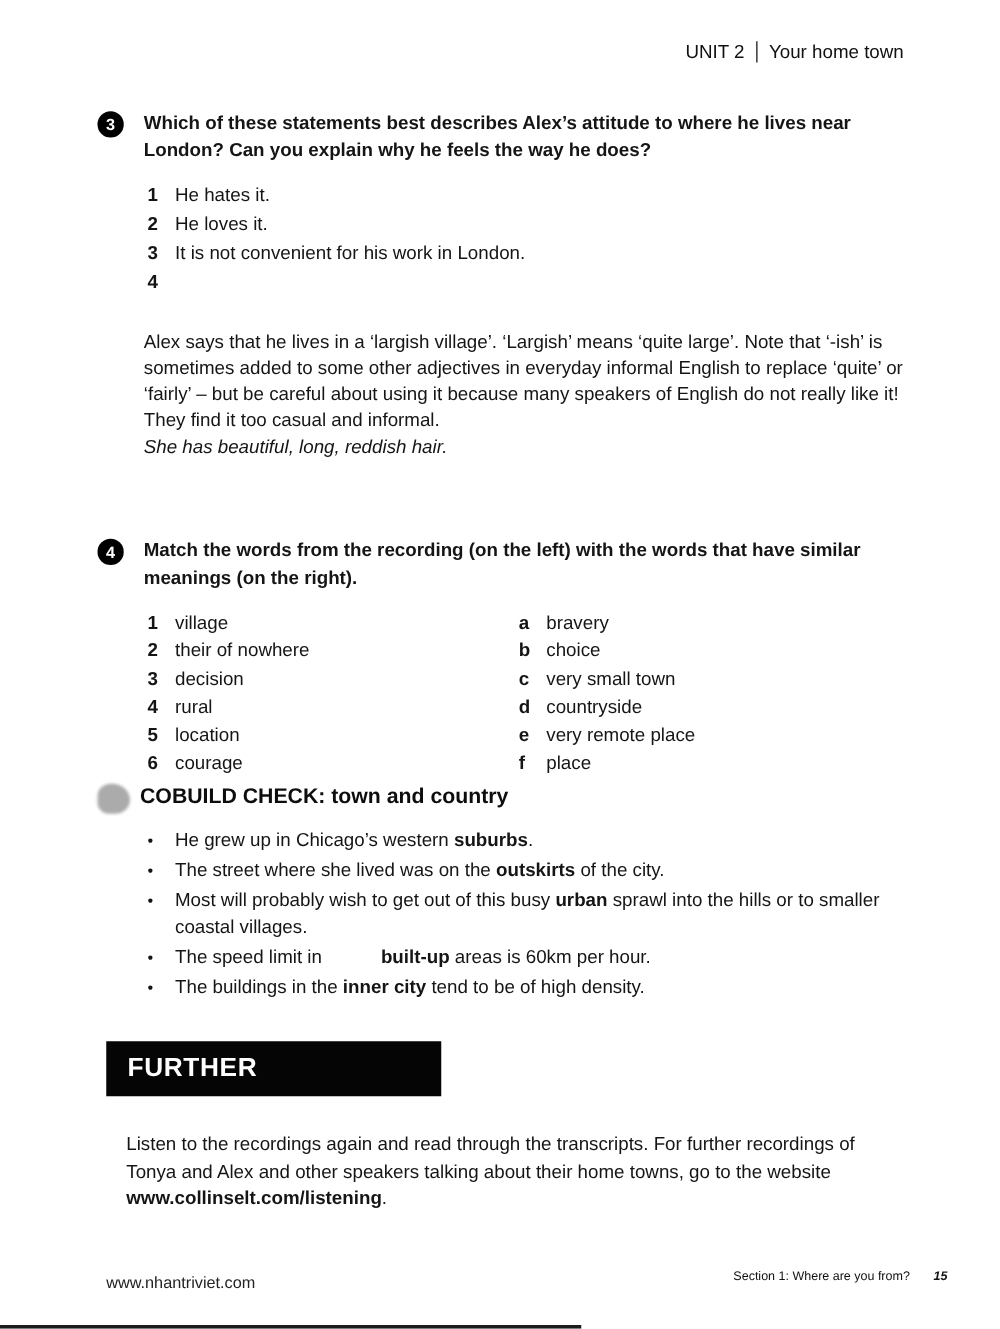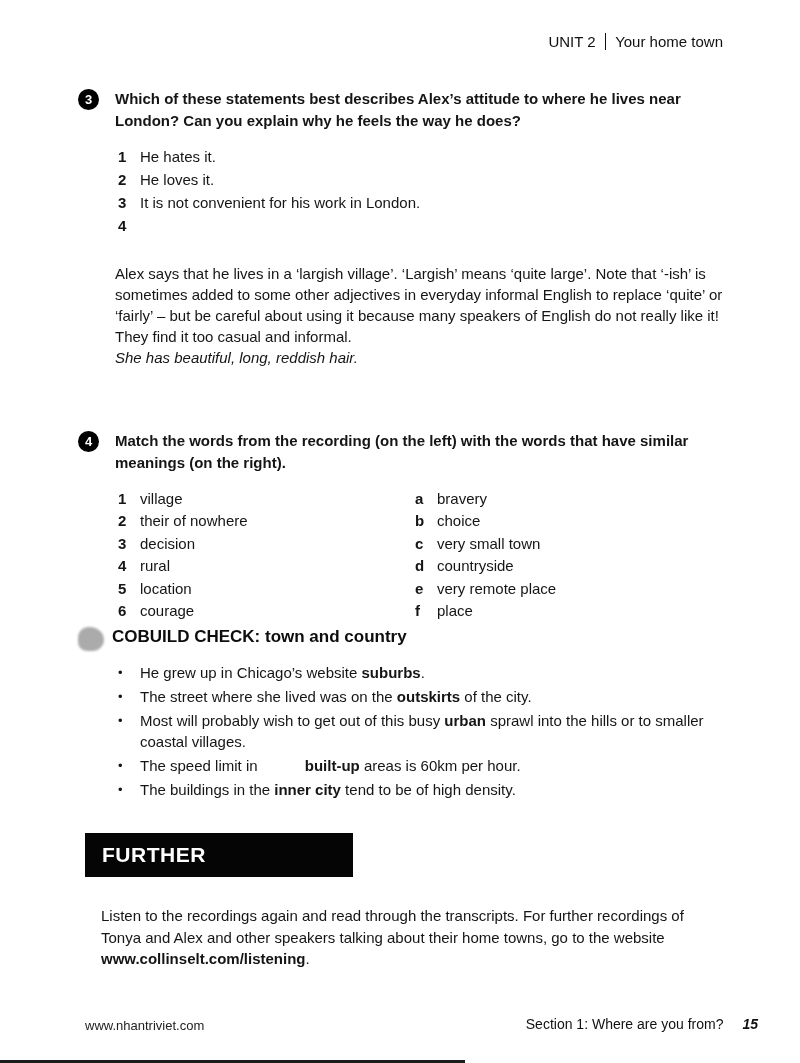--- a/index.html
+++ b/index.html
@@ -41,21 +41,21 @@
   .cobuild-list li{display:flex;font-size:15px;line-height:21px;margin-bottom:3px;}
   .cobuild-list .dot{width:22px;flex:0 0 22px;font-size:13px;line-height:21px;}
   .cobuild-list .seg{width:596px;}
 
   .further-banner{position:absolute;left:85px;top:833px;width:268px;height:44px;background:#050505;
                   color:#fff;display:flex;align-items:center;padding-left:17px;box-sizing:border-box;
                   font-size:21px;font-weight:700;letter-spacing:.5px;}
   #closing{position:absolute;left:101px;top:890px;width:626px;font-size:15px;line-height:21.5px;}
 
   .footer-left{position:absolute;left:85px;top:1018px;font-size:13px;color:#222;}
-  .footer-right{position:absolute;right:42px;top:1016px;font-size:14px;color:#111;display:flex;align-items:baseline;}
+  .footer-right{position:absolute;right:42px;top:1016px;font-size:10px;color:#111;display:flex;align-items:baseline;}
   .footer-right .pg{font-weight:700;margin-left:19px;font-style:italic;}
   .scan-edge{position:absolute;left:0;bottom:0;width:465px;height:3px;background:#1c1c1c;}
 </style>
 </head>
 <body>
 
 <div class="hdr">
   <span>UNIT 2</span>
   <span class="bar"></span>
   <span>Your home town</span>
@@ -149,21 +149,21 @@
 </section>
 
 <section id="cobuild">
   <div class="cobuild-head">
     <span class="cobuild-icon"></span>
     <h3 class="cobuild-title">COBUILD CHECK: town and country</h3>
   </div>
   <ul class="cobuild-list">
     <li>
       <span class="dot">•</span>
-      <span class="seg"><span>He grew up in Chicago’s website </span><span style="font-weight: 700;">suburbs</span><span>.</span></span>
+      <span class="seg"><span>He grew up in Chicago’s western </span><span style="font-weight: 700;">suburbs</span><span>.</span></span>
     </li>
     <li>
       <span class="dot">•</span>
       <span class="seg"><span>The street where she lived was on the </span><span style="font-weight: 700;">outskirts</span><span> of the city.</span></span>
     </li>
     <li>
       <span class="dot">•</span>
       <span class="seg"><span>Most will probably wish to get out of this busy </span><span style="font-weight: 700;">urban</span><span> sprawl into the hills or to smaller coastal villages.</span></span>
     </li>
     <li>

